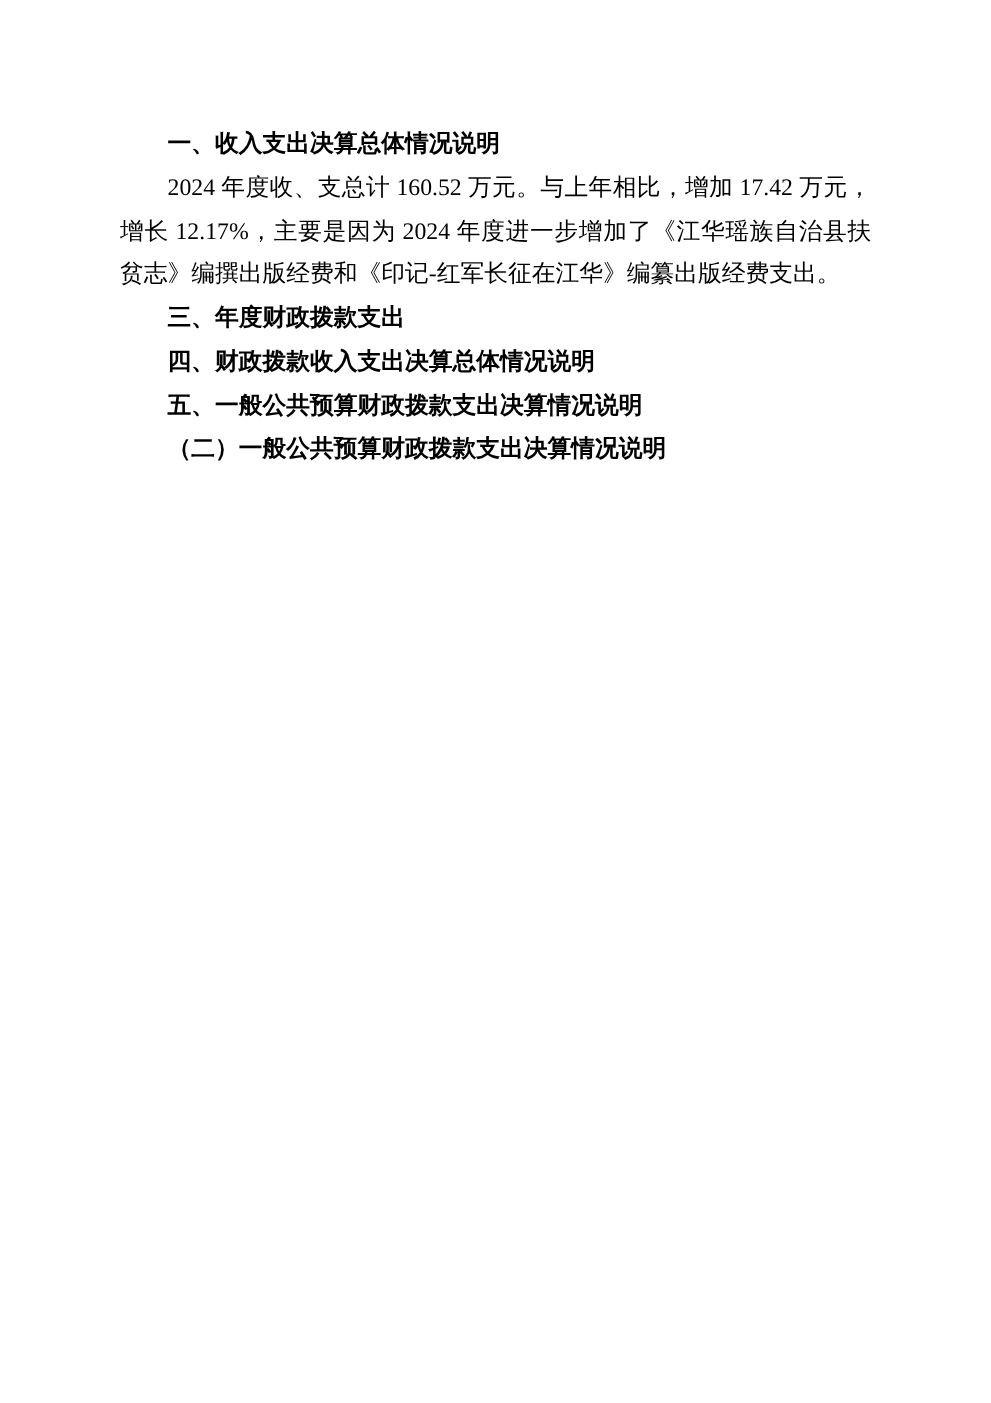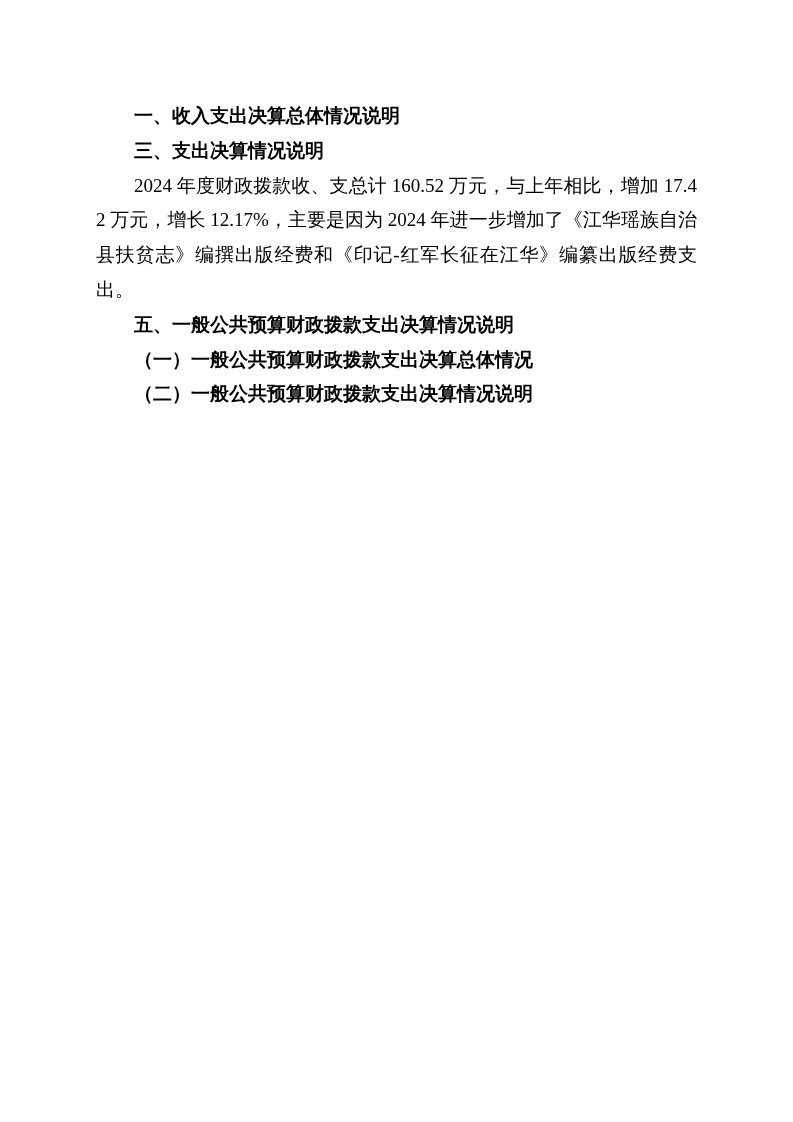--- a/index.html
+++ b/index.html
@@ -39,24 +39,24 @@
     color: #000000;
     word-break: break-all;
   }
 </style>
 </head>
 <body>
 
 <div class="page">
 
   <h2 class="doc-heading">一、收入支出决算总体情况说明</h2>
+  <p class="doc-paragraph">2024 年度收、支总计 160.52 万元。与上年相比，增加 17.42 万元，增长 12.17%，主要是因为 2024 年度进一步增加了《江华瑶族自治县扶贫志》编撰出版经费和《印记-红军长征在江华》编纂出版经费支出。</p>
 
 
-  <h2 class="doc-heading">三、支出决算情况说明</h2>
+  <h2 class="doc-heading">三、年度财政拨款支出</h2>
 
-  <p class="doc-paragraph">2024 年度财政拨款收、支总计 160.52 万元，与上年相比，增加 17.42 万元，增长 12.17%，主要是因为 2024 年进一步增加了《江华瑶族自治县扶贫志》编撰出版经费和《印记-红军长征在江华》编纂出版经费支出。</p>
+  <h2 class="doc-heading">四、财政拨款收入支出决算总体情况说明</h2>
 
   <h2 class="doc-heading">五、一般公共预算财政拨款支出决算情况说明</h2>
-  <h3 class="doc-heading">（一）一般公共预算财政拨款支出决算总体情况</h3>
 
   <h3 class="doc-heading">（二）一般公共预算财政拨款支出决算情况说明</h3>
 
 </div>
 
 </body></html>

